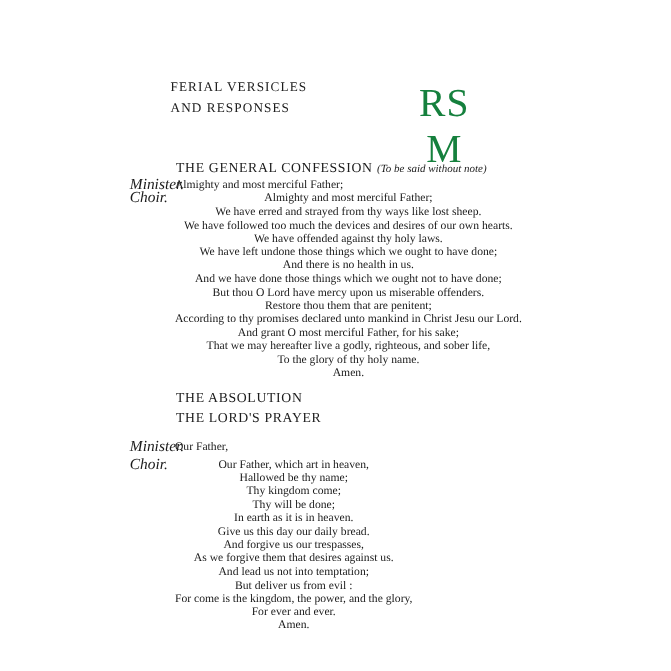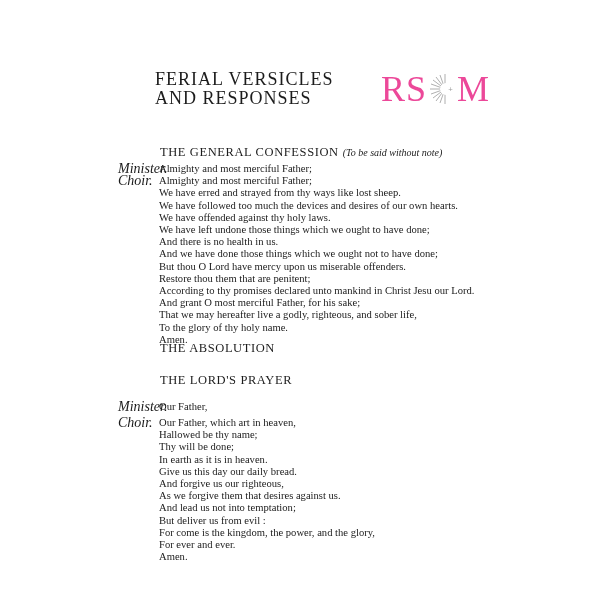--- a/index.html
+++ b/index.html
@@ -1,30 +1,30 @@
 <!DOCTYPE html>
 <html><head>
   <meta charset="utf-8">
   <style>
     html, body { margin: 0; padding: 0; background: #ffffff; }
     body { width: 610px; height: 610px; position: relative; overflow: hidden;
            font-family: "Liberation Serif", "DejaVu Serif", serif; color: #1a1a1a; }
-    .page-title { position: absolute; left: 155px; top: 70px; font-size: 18px;
+    .page-title { position: absolute; left: 155px; top: 70px; font-size: 12px;
                   letter-spacing: 1px; line-height: 19px; color: #1c1c1c; }
     .page-title div { white-space: nowrap; }
     .logo { position: absolute; left: 381px; top: 72px; height: 34px; display: flex;
-            align-items: center; font-size: 36px; color: #ec4899; letter-spacing: 1px; }
+            align-items: center; font-size: 36px; color: #15803d; letter-spacing: 1px; flex-direction: column; }
     .logo .sunburst { display: inline-block; width: 26px; height: 34px; margin: 0 2px; }
     .section-heading { position: absolute; font-size: 12.5px; letter-spacing: 0.6px;
                        color: #1c1c1c; white-space: nowrap; }
     .section-heading .note { font-style: italic; font-size: 10px; letter-spacing: 0; margin-left: 4px; }
     .block { position: absolute; left: 118px; font-size: 10.6px; line-height: 12.2px; }
     .row { display: flex; }
     .speaker { width: 41px; font-style: italic; font-size: 14px; flex-shrink: 0; white-space: nowrap; }
-    .lines div { white-space: nowrap; }
+    .lines div { white-space: nowrap; text-align: center; }
   </style>
 </head>
 <body>
 
 <div class="page-title">
   <div>FERIAL VERSICLES</div>
   <div>AND RESPONSES</div>
 </div>
 
 <div class="logo">
@@ -74,43 +74,44 @@
       <div>Restore thou them that are penitent;</div>
       <div>According to thy promises declared unto mankind in Christ Jesu our Lord.</div>
       <div>And grant O most merciful Father, for his sake;</div>
       <div>That we may hereafter live a godly, righteous, and sober life,</div>
       <div>To the glory of thy holy name.</div>
       <div>Amen.</div>
     </div>
   </div>
 </div>
 
-<div class="section-heading" style="left:160px; top:341px;">THE ABSOLUTION</div>
+<div class="section-heading" style="left:160px; top:354px;">THE ABSOLUTION</div>
 
 <div class="section-heading" style="left:160px; top:373px;text-align:right;">THE LORD'S PRAYER</div>
 
 <div class="block" style="top:401px;">
   <div class="row">
     <span class="speaker">Minister.</span>
     <div class="lines">
         <div>Our Father,</div>
       </div>
   </div>
 </div>
 
 <div class="block" style="top:417px;">
   <div class="row">
     <span class="speaker">Choir.</span>
     <div class="lines">
       <div>Our Father, which art in heaven,</div>
       <div>Hallowed be thy name;</div>
+      <div>Thy kingdom come;</div>
       <div>Thy will be done;</div>
       <div>In earth as it is in heaven.</div>
       <div>Give us this day our daily bread.</div>
-      <div>And forgive us our righteous,</div>
+      <div>And forgive us our trespasses,</div>
       <div>As we forgive them that desires against us.</div>
       <div>And lead us not into temptation;</div>
       <div>But deliver us from evil :</div>
       <div>For come is the kingdom, the power, and the glory,</div>
       <div>For ever and ever.</div>
       <div>Amen.</div>
     </div>
   </div>
 </div>
 

